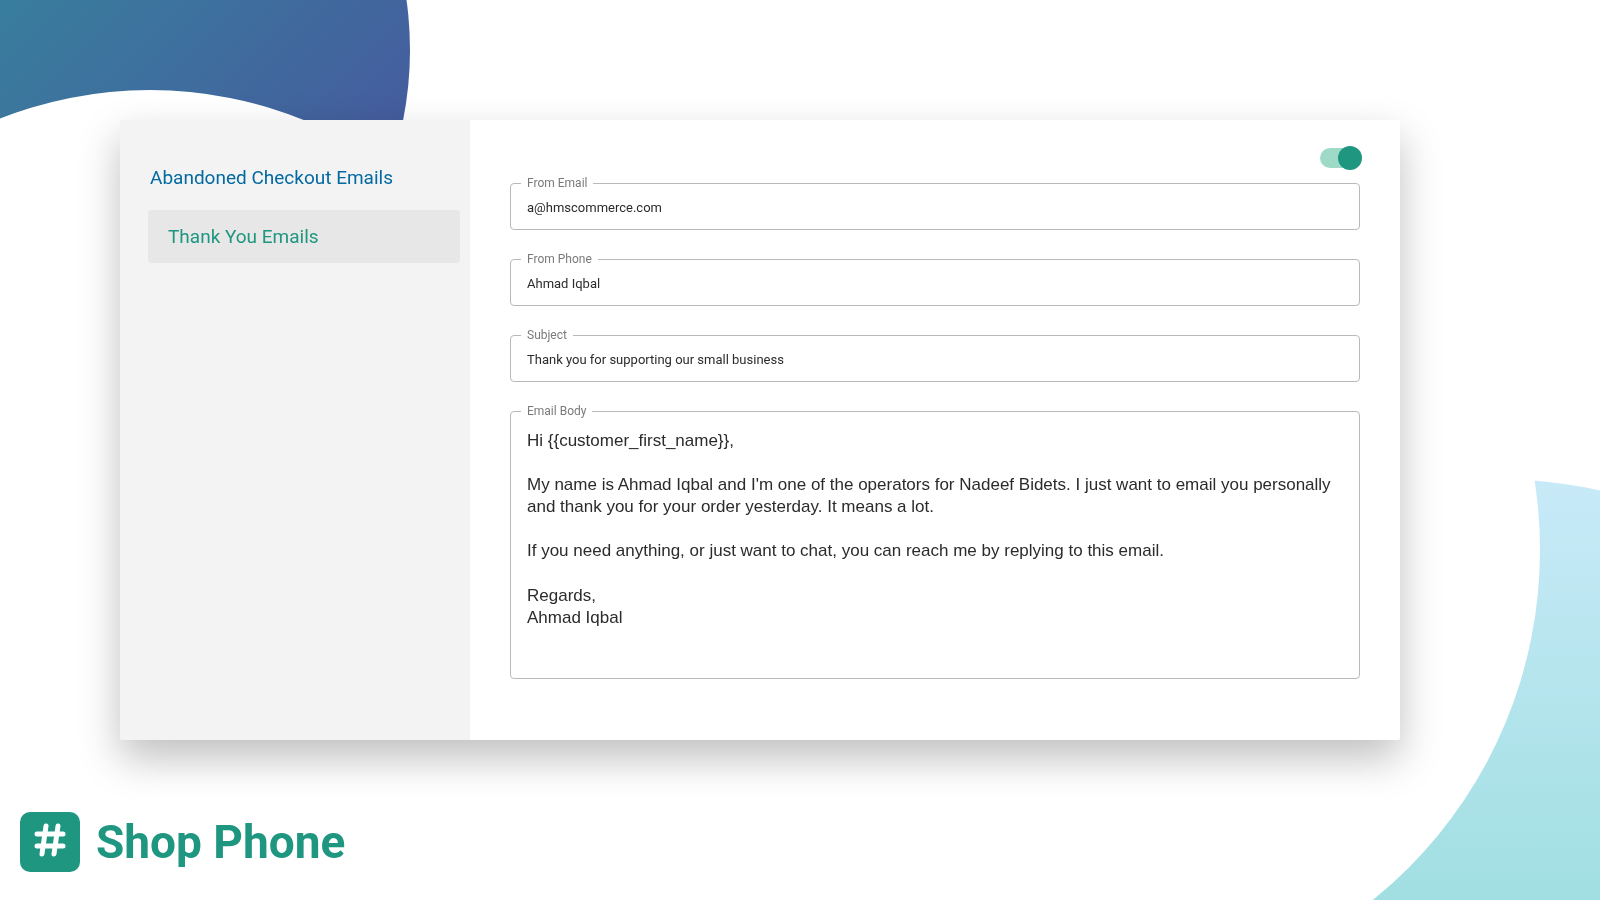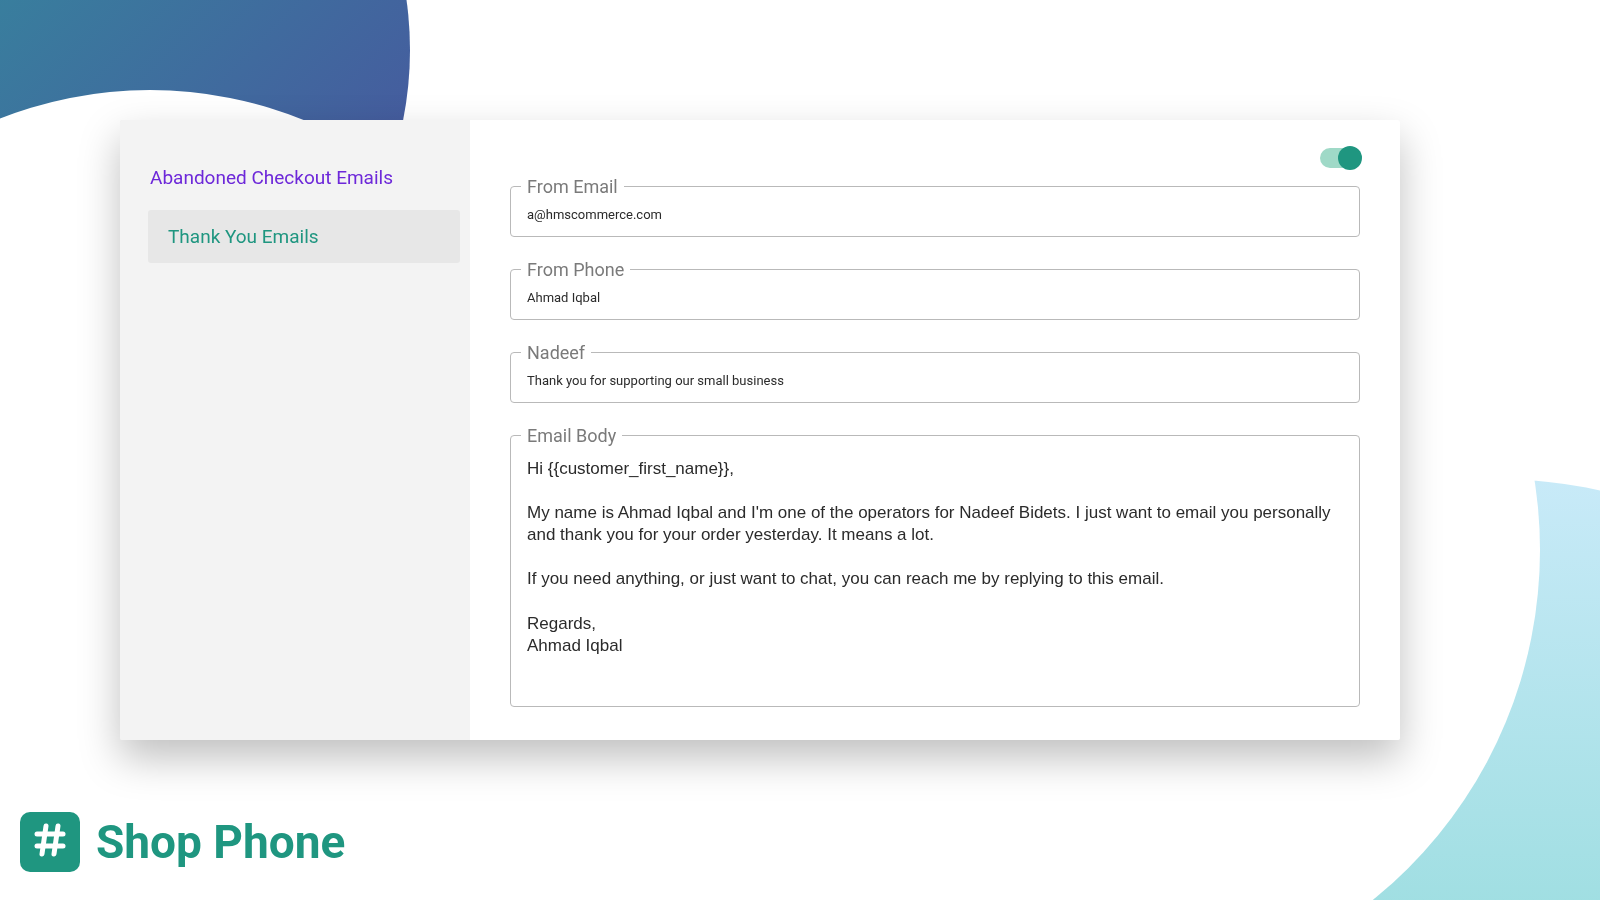--- a/index.html
+++ b/index.html
@@ -53,21 +53,21 @@
     overflow: hidden;
   }
   .sidebar {
     width: 350px;
     background: #f3f3f3;
     padding-top: 30px;
   }
   .sidebar-item {
     padding: 16px 30px;
     font-size: 19px;
-    color: #6d28d9;
+    color: #0369a1;
     cursor: pointer;
   }
   .sidebar-item.active {
     background: #e7e7e7;
     color: #1f9680;
     margin: 5px 10px 0 28px;
     padding: 15px 20px;
     border-radius: 3px;
   }
   .content {
@@ -96,21 +96,21 @@
     border-radius: 50%;
   }
 
   fieldset.field {
     border: 1px solid #b9b9b9;
     border-radius: 4px;
     margin-bottom: 22px;
     padding: 0;
   }
   fieldset.field legend {
-    font-size: 18px;
+    font-size: 12px;
     color: #7a7a7a;
     padding: 0 6px;
     margin-left: 10px;
   }
   fieldset.field .input {
     border: none;
     background: transparent;
     width: 100%;
     padding: 10px 16px 14px 16px;
     font-size: 13px;
@@ -182,21 +182,21 @@
       <legend>From Email</legend>
       <input class="input" value="a@hmscommerce.com" style="">
     </fieldset>
 
     <fieldset class="field">
       <legend>From Phone</legend>
       <input class="input" value="Ahmad Iqbal" style="">
     </fieldset>
 
     <fieldset class="field">
-      <legend>Nadeef</legend>
+      <legend>Subject</legend>
       <input class="input" value="Thank you for supporting our small business" style="">
     </fieldset>
 
     <fieldset class="field">
       <legend>Email Body</legend>
       <div class="textarea" contenteditable="true" style="">Hi {{customer_first_name}},
 
 My name is Ahmad Iqbal and I'm one of the operators for Nadeef Bidets. I just want to email you personally and thank you for your order yesterday. It means a lot.
 
 If you need anything, or just want to chat, you can reach me by replying to this email.

